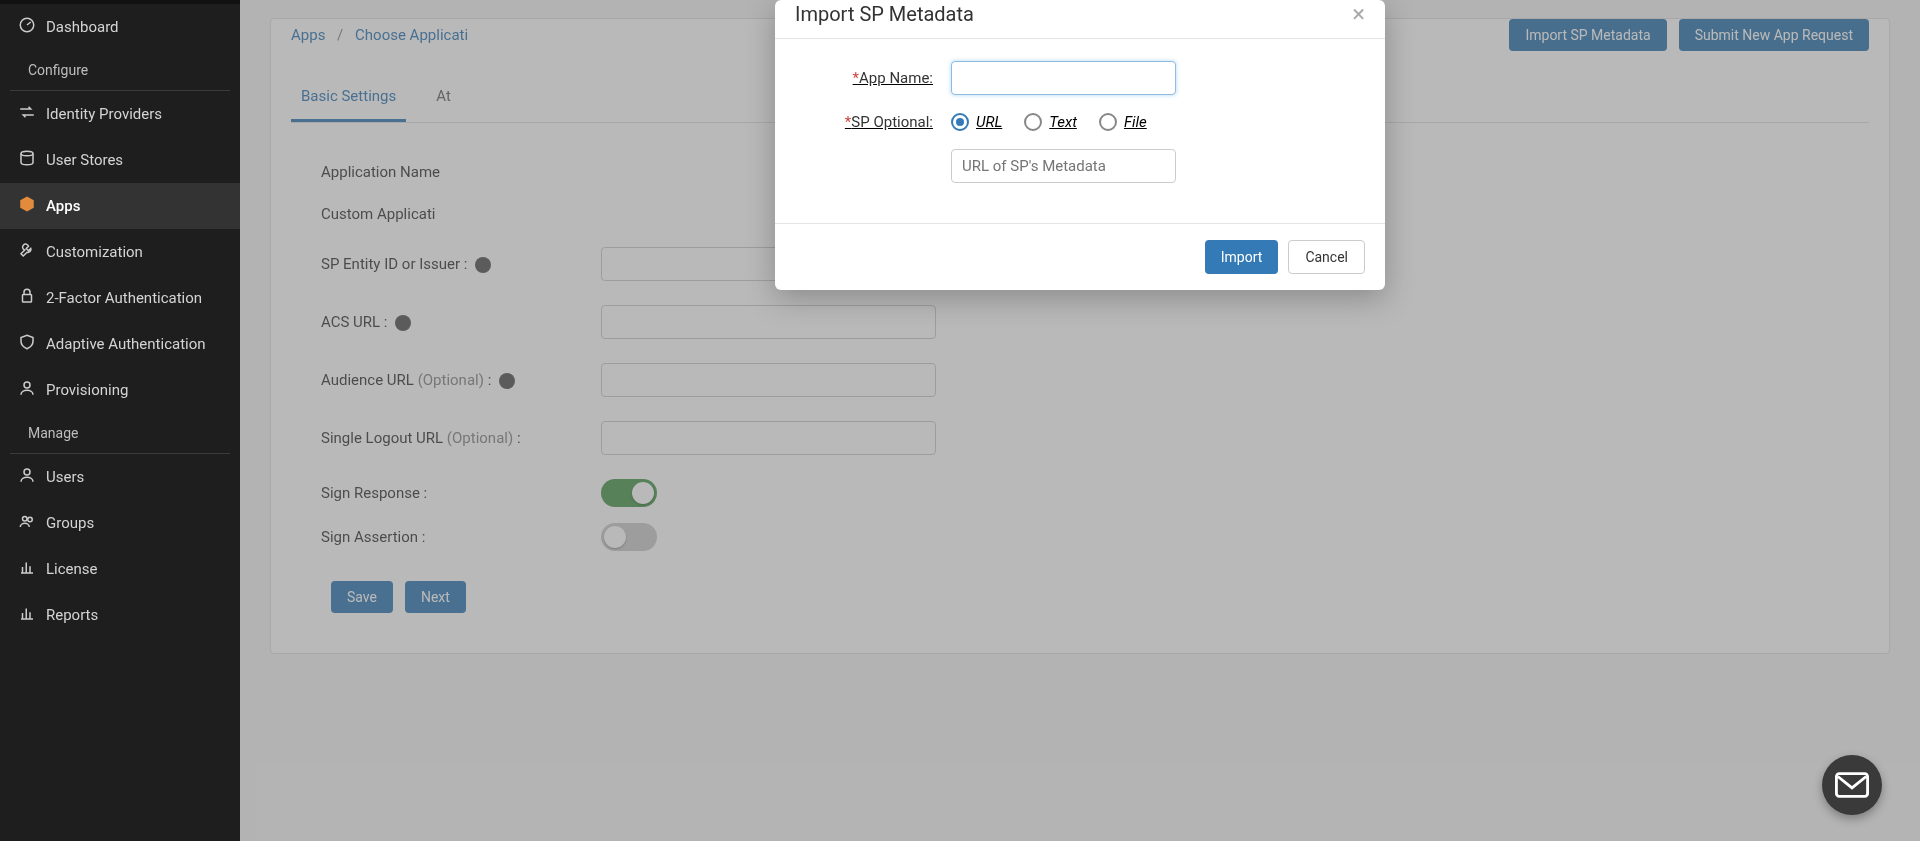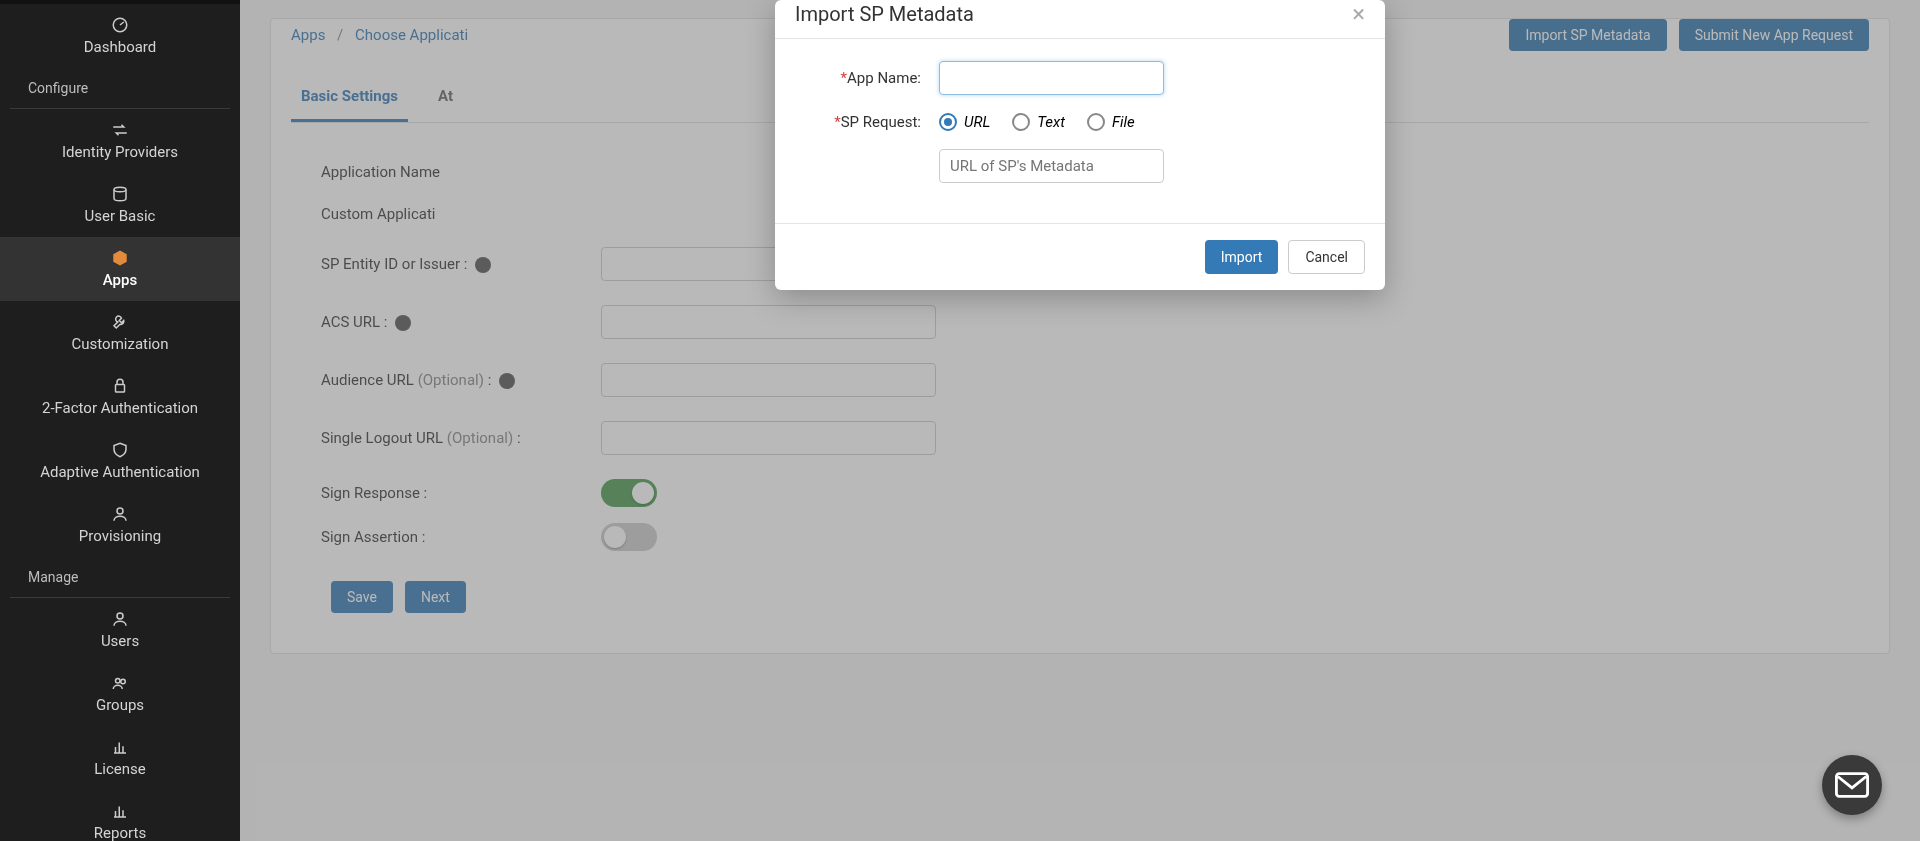--- a/index.html
+++ b/index.html
@@ -2,40 +2,40 @@
 <html><head>
 <meta charset="utf-8">
 <style>
 * { margin:0; padding:0; box-sizing:border-box; font-family: -apple-system, BlinkMacSystemFont, "Segoe UI", Roboto, Helvetica, Arial, sans-serif; }
 html,body{width:1920px;height:841px;overflow:hidden;background:#f0f0f0;}
 .app{display:flex;width:100%;height:100%;}
 
 
 .sidebar{width:240px;background:#1e1e1e;color:#cfcfcf;height:100%;flex-shrink:0;}
 .sidebar .top-space{height:4px;background:#111;}
-.sidebar-item{display:flex;align-items:center;gap:0;padding:12px 18px;cursor:pointer;font-size:15px;color:#d4d4d4;flex-direction:column;}
+.sidebar-item{display:flex;align-items:center;gap:10px;padding:12px 18px;cursor:pointer;font-size:15px;color:#d4d4d4;}
 .sidebar-item.active{background:#333;color:#fff;font-weight:500;}
 .sidebar-item svg{width:18px;height:18px;fill:#ccc;stroke:#ccc;}
 .sidebar-section{padding:12px 18px;color:#bdbdbd;font-size:14px;border-bottom:1px solid #3a3a3a;margin:0 10px;}
 
 
 .main{flex:1;position:relative;background:#f5f5f5;padding:18px 30px;overflow:hidden;}
 .top-row{display:flex;align-items:center;justify-content:space-between;margin-bottom:12px;}
 .breadcrumb{font-size:15px;color:#555;}
 .breadcrumb a{color:#337ab7;text-decoration:none;}
 .breadcrumb .sep{margin:0 8px;color:#888;}
 .top-buttons{display:flex;gap:12px;}
 .btn{border:none;border-radius:4px;padding:8px 16px;font-size:14px;cursor:pointer;}
 .btn-primary{background:#3077b0;color:#fff;}
 .btn-blue{background:#337ab7;color:#fff;}
 .btn-default{background:#fff;color:#333;border:1px solid #ccc;}
 
 .panel{background:#fff;border:1px solid #e0e0e0;border-radius:4px;padding:0 20px 30px 20px;margin-top:0;}
 .tabs{display:flex;gap:20px;border-bottom:1px solid #e0e0e0;padding-top:12px;}
-.tab{padding:12px 10px 14px 10px;font-size:15px;color:#666;cursor:pointer;font-weight:700;}
+.tab{padding:12px 10px 14px 10px;font-size:15px;color:#666;cursor:pointer;font-weight:400;}
 .tab.active{color:#337ab7;border-bottom:3px solid #337ab7;}
 
 .form-area{padding:40px 30px 10px 30px;max-width:1000px;}
 .form-row{display:flex;align-items:center;margin-bottom:24px;}
 .form-label{width:280px;font-size:15px;color:#3a3a3a;}
 .opt{color:#888;}
 .info-ico{display:inline-block;width:16px;height:16px;background:#555;border-radius:50%;margin-left:4px;vertical-align:middle;}
 .form-input{flex:0 0 335px;height:34px;border:1px solid #ccc;border-radius:4px;padding:0 10px;font-size:14px;}
 
 
@@ -45,21 +45,21 @@
 .toggle.on .knob{left:auto;right:3px;}
 
 .bottom-btns{display:flex;gap:12px;margin-top:30px;margin-left:10px;}
 
 
 .overlay{position:absolute;inset:0;background:rgba(100,100,100,0.45);z-index:50;}
 .modal{position:absolute;top:0;left:50%;transform:translateX(-50%);width:610px;background:#fff;border-radius:6px;box-shadow:0 8px 30px rgba(0,0,0,.25);z-index:60;}
 .modal-header{display:flex;align-items:center;justify-content:space-between;padding:2px 20px 12px 20px;border-bottom:1px solid #e5e5e5;}
 .modal-header h3{font-size:20px;font-weight:400;color:#333;}
 .modal-close{font-size:24px;color:#aaa;cursor:pointer;line-height:1;}
-.modal-body{padding:22px 4px;}
+.modal-body{padding:22px 16px;text-decoration:underline;}
 .mrow{display:flex;align-items:center;margin-bottom:18px;}
 .mlabel{width:160px;text-align:right;padding-right:18px;font-size:15px;color:#333;}
 .req{color:#d43f3a;}
 .mfield{flex:1;}
 .minput{width:225px;height:34px;border:1px solid #8fbce0;border-radius:4px;padding:0 10px;font-size:15px;outline:none;box-shadow:0 0 4px rgba(102,175,233,.5);}
 .minput.plain{border:1px solid #ccc;box-shadow:none;}
 .radios{display:flex;gap:22px;align-items:center;}
 .radio{display:flex;align-items:center;gap:7px;font-style:italic;font-size:15px;cursor:pointer;}
 .rcircle{width:18px;height:18px;border:2px solid #337ab7;border-radius:50%;display:flex;align-items:center;justify-content:center;}
 .rcircle.off{border-color:#888;}
@@ -89,21 +89,21 @@
       <span><svg viewBox="0 0 24 24">
             <path d="M3 8h14l-3-3M21 16H7l3 3" fill="none" stroke="#ccc" stroke-width="2"></path>
           </svg></span>
       <span>Identity Providers</span>
     </div>
     <div class="sidebar-item">
       <span><svg viewBox="0 0 24 24">
             <ellipse cx="12" cy="6" rx="8" ry="3" fill="none" stroke="#ccc" stroke-width="2"></ellipse>
             <path d="M4 6v12c0 1.7 3.6 3 8 3s8-1.3 8-3V6" fill="none" stroke="#ccc" stroke-width="2"></path>
           </svg></span>
-      <span>User Basic</span>
+      <span>User Stores</span>
     </div>
     <div class="sidebar-item active">
       <span><svg viewBox="0 0 24 24">
             <path d="M12 2 L21 7v10l-9 5-9-5V7z" fill="#e38b3d" stroke="none"></path>
           </svg></span>
       <span>Apps</span>
     </div>
     <div class="sidebar-item">
       <span><svg viewBox="0 0 24 24">
             <path d="M14 7a4 4 0 1 0-5 5l-5 5 3 3 5-5a4 4 0 0 0 5-5l-3 3-3-3z" fill="none" stroke="#ccc" stroke-width="2"></path>
@@ -228,21 +228,21 @@
       <div class="modal-header">
         <h3>Import SP Metadata</h3>
         <span class="modal-close">×</span>
       </div>
       <div class="modal-body">
         <div class="mrow">
           <div class="mlabel"><span class="req">*</span><span>App Name:</span></div>
           <div class="mfield"><input class="minput" type="text" style=""></div>
         </div>
         <div class="mrow">
-          <div class="mlabel"><span class="req">*</span><span>SP Request:</span></div>
+          <div class="mlabel"><span class="req">*</span><span>SP Optional:</span></div>
           <div class="mfield radios">
             <label class="radio">
                 <span class="rcircle">
                   <span class="rdot"></span>
                 </span>
                 <span>URL</span>
               </label>
             <label class="radio">
                 <span class="rcircle off"></span>
                 <span>Text</span>

